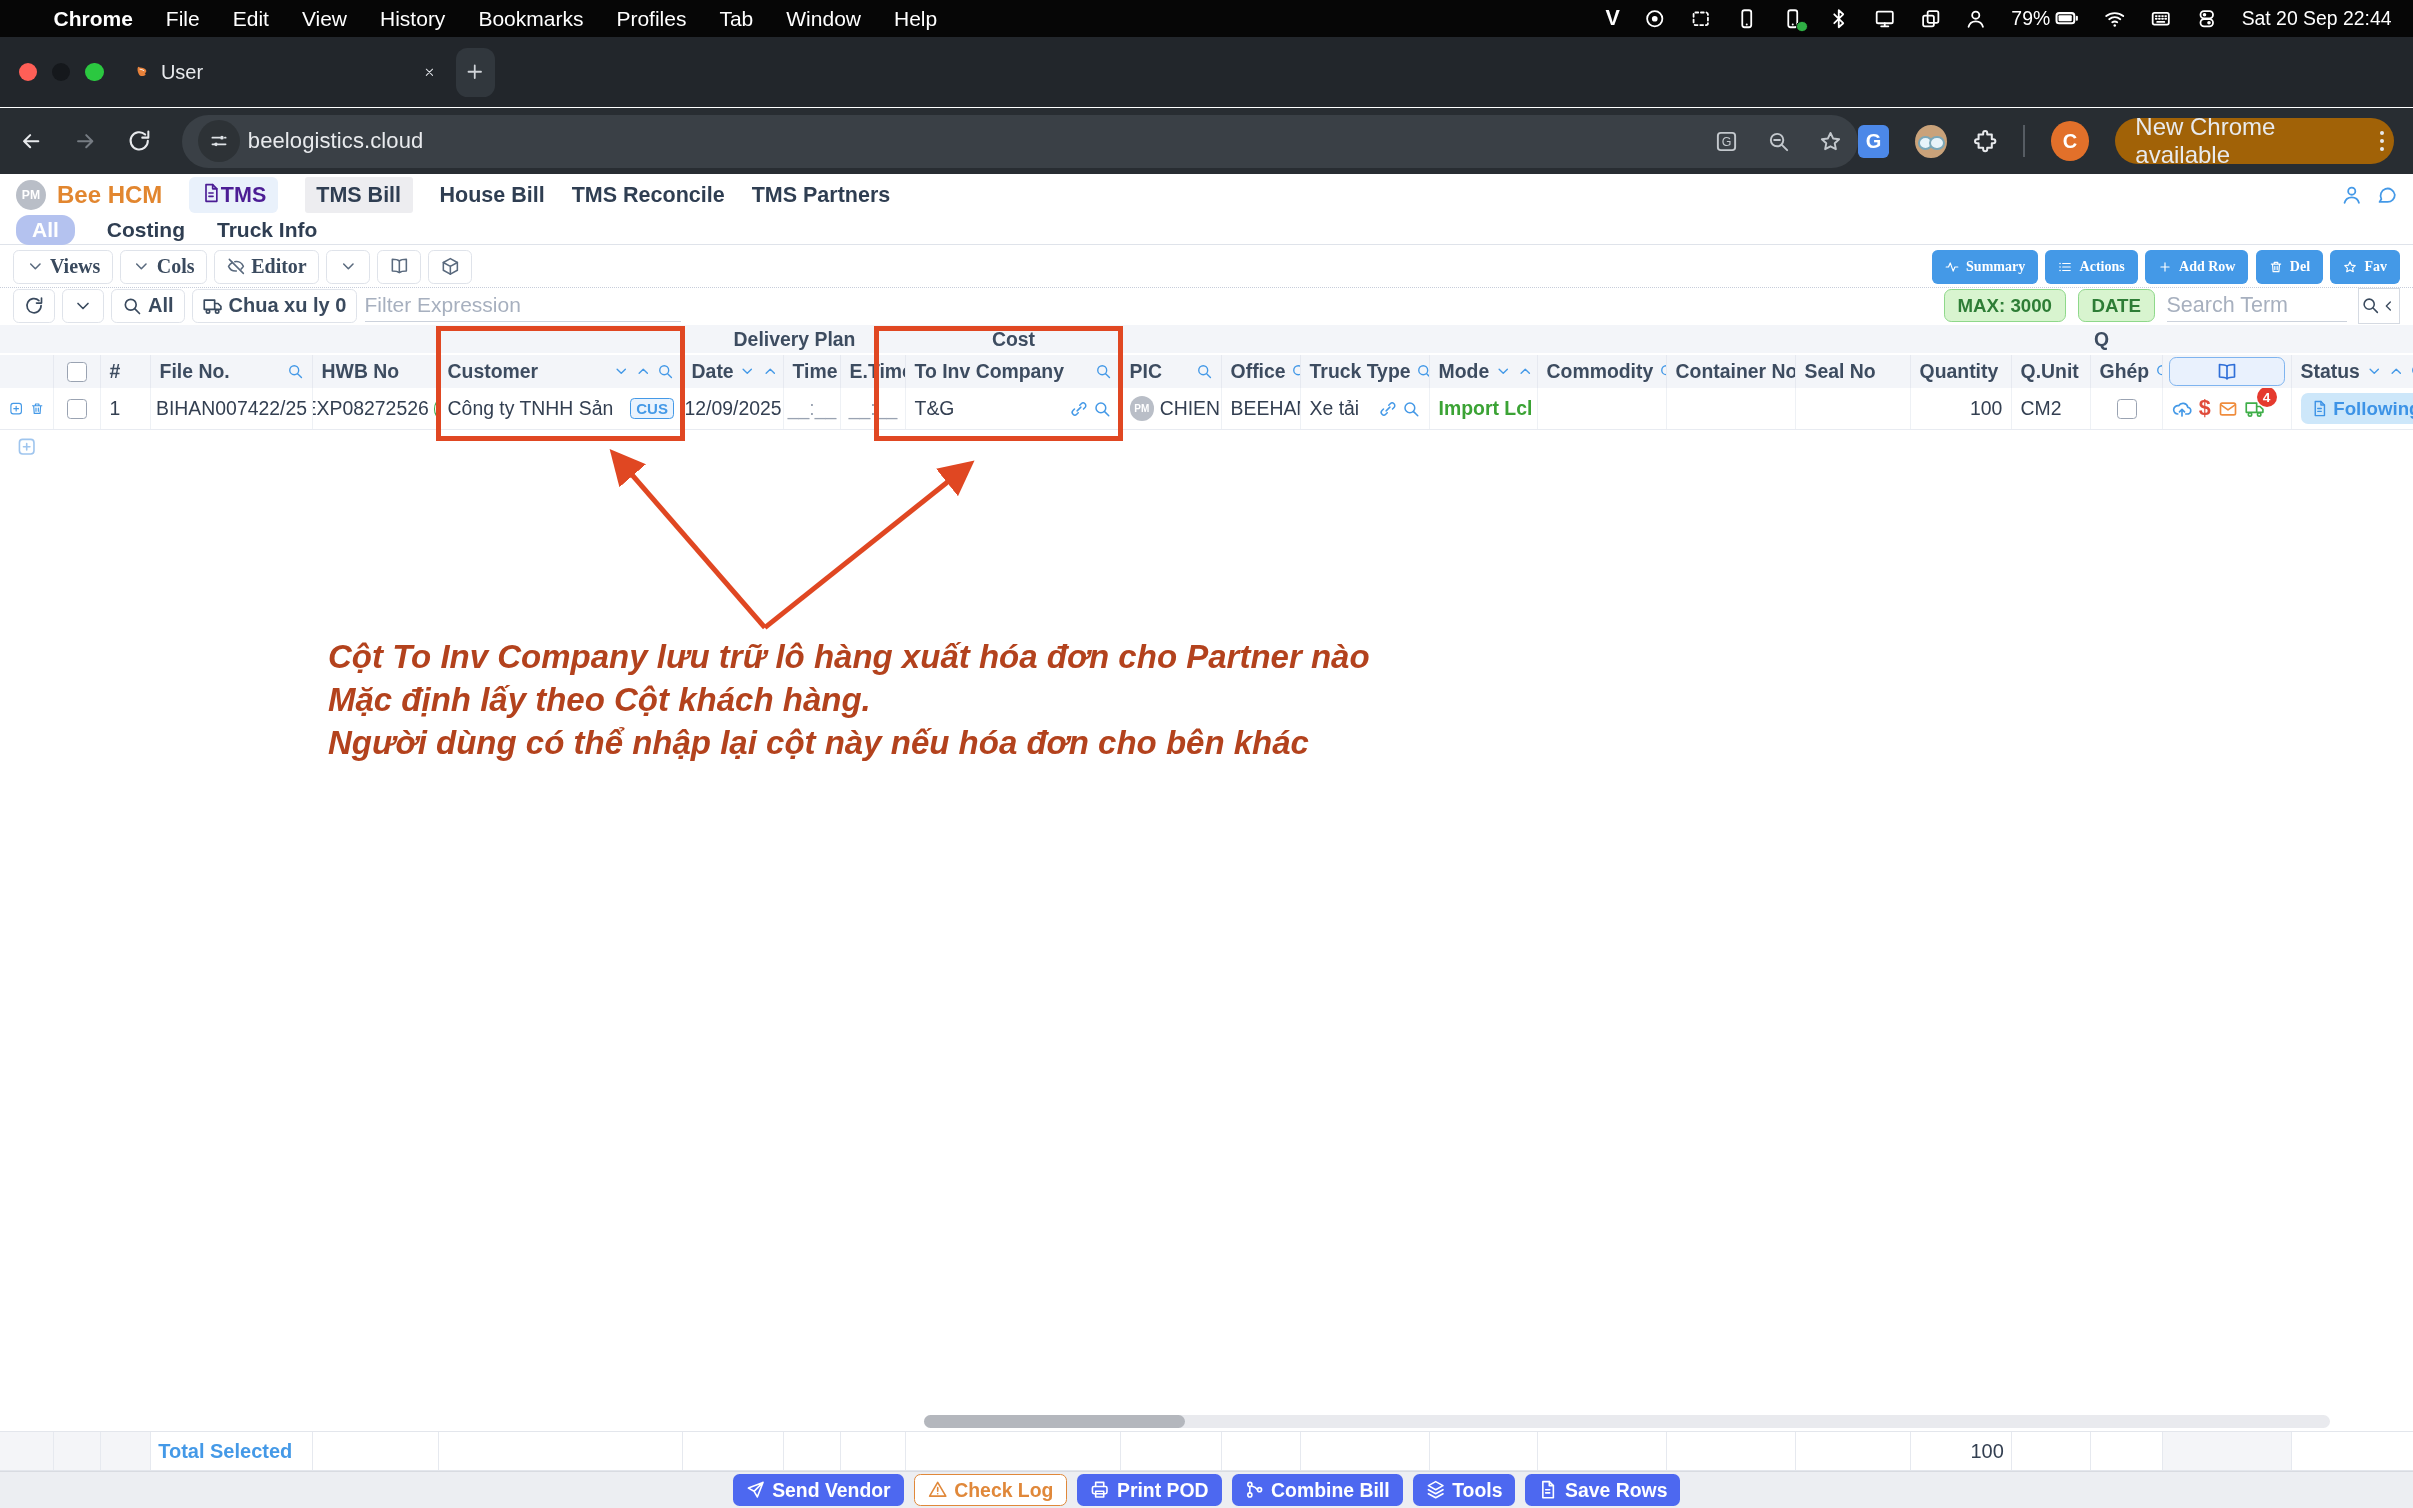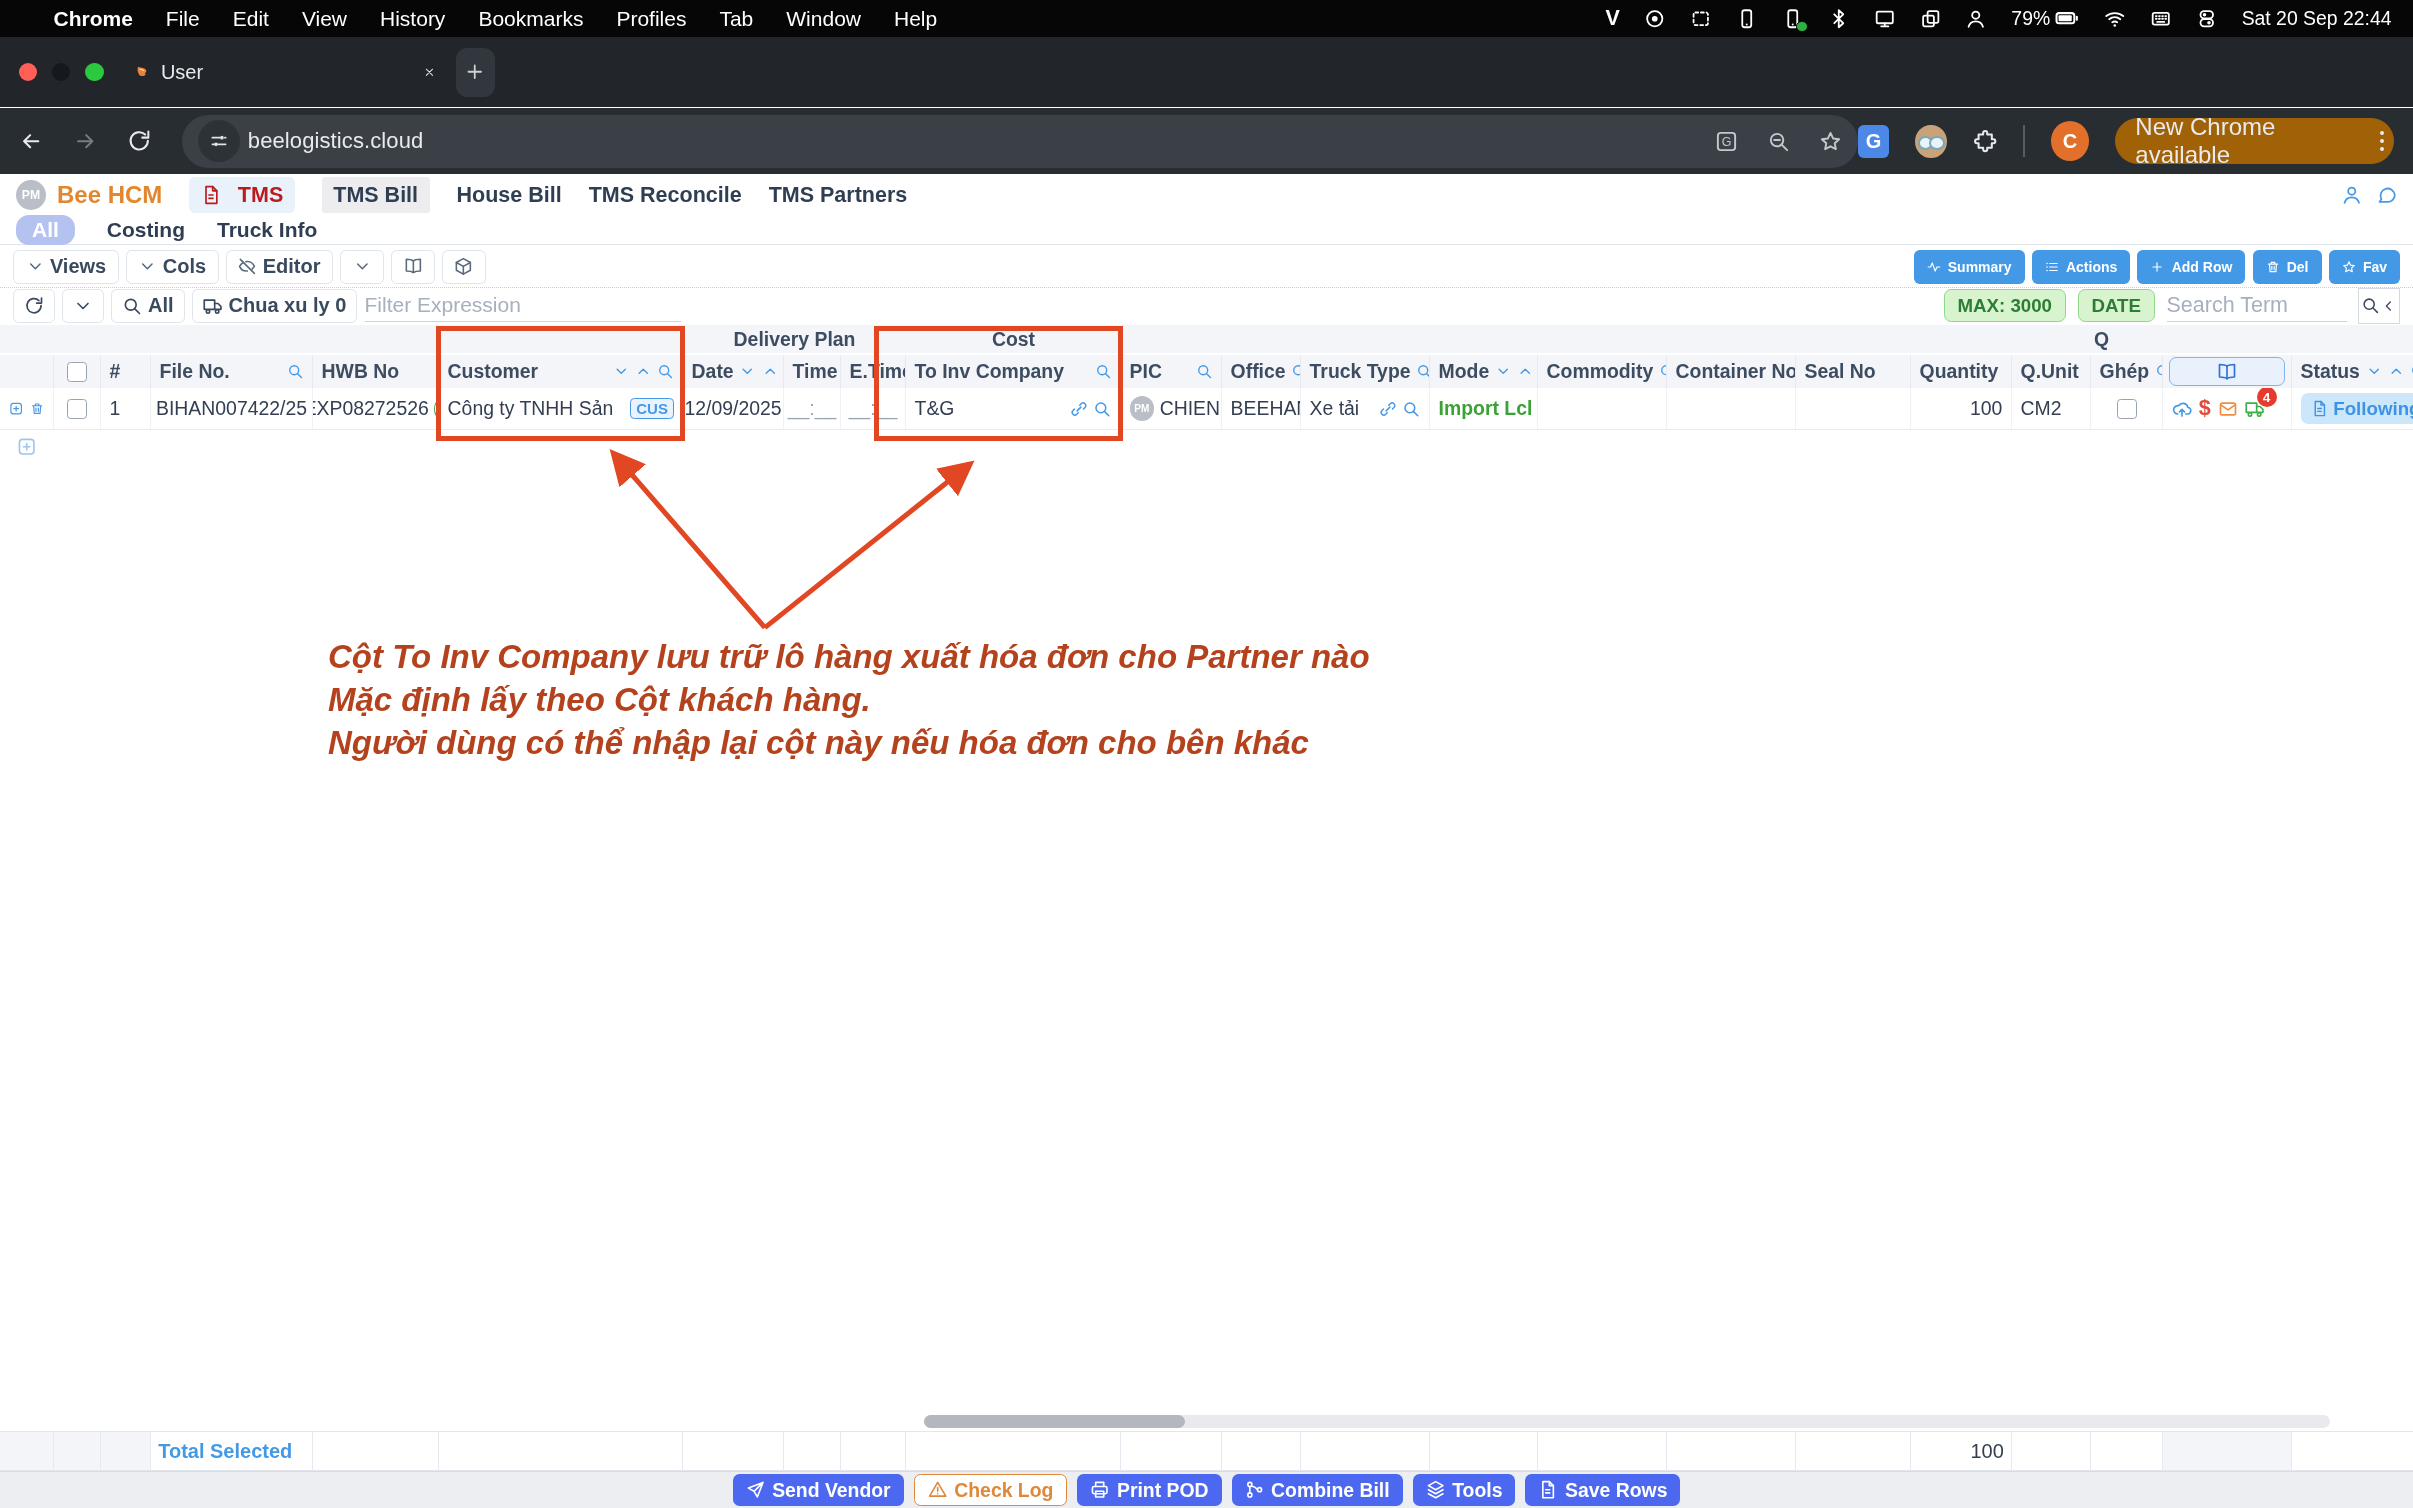--- a/index.html
+++ b/index.html
@@ -49,29 +49,29 @@
   .updatepill { height:46px; background:#a16207; border-radius:23px; color:#e8eaed; font-size:24px; display:flex; align-items:center; padding:0 10px 0 20px; gap:13px; }
   .dotsv { display:flex; flex-direction:column; gap:3.6px; }
   .dotsv i { width:4.3px; height:4.3px; border-radius:50%; background:#e8eaed; }
 
   
   .webapp { position:absolute; top:174px; left:0; width:2413px; height:1335px; background:#fff; }
   .appnav { position:absolute; top:0; left:0; width:100%; height:42px; display:flex; align-items:center; padding:0 16px; gap:27px; }
   .wsavatar { width:30px; height:30px; border-radius:50%; background:#b9bec7; color:#fff; font-size:12.2px; font-weight:bold; display:flex; align-items:center; justify-content:center; }
   .brand { color:#e2862f; font-weight:bold; font-size:24px; margin-left:-16px; }
   .navitem { color:#2f3e52; font-weight:600; font-size:21.5px; }
-  .navitem.active { color:#b91c1c; background:#e9f1fb; border-radius:5.7px; padding:5.7px 11.5px; display:flex; gap:17px; align-items:center; }
+  .navitem.active { color:#4c1d95; background:#e9f1fb; border-radius:5.7px; padding:5.7px 11.5px; display:flex; gap:0; }
   .navitem.boxed { background:#ededf0; padding:5.7px 11.5px; border-radius:2.9px; }
   .appnav-right { margin-left:auto; display:flex; gap:13px; color:#4499e7; font-size:21.5px; }
 
   .subtabs { position:absolute; top:42px; left:0; width:100%; height:29px; display:flex; align-items:center; gap:32px; padding:0 16px; border-bottom:1.4px solid #dfe3ea; }
   .alltab { background:#b4c2ef; color:#fff; font-weight:bold; border-radius:13px; padding:2.9px 16px; font-size:21px; }
   .subtab { color:#2f3e52; font-weight:600; font-size:21px; }
 
-  .toolbar { position:absolute; top:72px; left:0; width:100%; height:42px; display:flex; align-items:center; padding:0 13px; gap:7.2px; border-bottom:1.4px dotted #c7cdda; }
+  .toolbar { position:absolute; top:72px; left:0; width:100%; height:42px; display:flex; align-items:center; padding:0 13px; gap:7.2px; border-bottom:1.4px dotted #c7cdda;font-family:Liberation Serif, serif; }
   .tbtn { height:34px; border:1.4px solid #dfe3ea; border-radius:5.7px; background:#fff; color:#3a4a5e; font-size:20px; font-weight:600; display:flex; align-items:center; gap:5.7px; padding:0 11.5px; }
   .tbtn .ic { font-size:18.7px; color:#5a6a7e; }
   .bluebtn { height:34px; border-radius:5.7px; background:#4499e7; color:#fff; font-size:14px; font-weight:600; display:flex; align-items:center; gap:7.2px; padding:0 13px; }
   .tb-right { margin-left:auto; display:flex; gap:7.2px; }
 
   .filterrow { position:absolute; top:113px; left:0; width:100%; height:37px; display:flex; align-items:center; padding:0 13px; gap:7.2px; }
   .fbtn { height:34px; border:1.4px solid #dfe3ea; border-radius:5.7px; background:#fff; color:#3a4a5e; font-size:20px; font-weight:600; display:flex; align-items:center; gap:5.7px; padding:0 10px; }
   .finput { border:none; outline:none; border-bottom:1.4px solid #ccd2dc; font-size:21px; color:#333f51; width:316px; height:32px; background:transparent; }
   .finput::placeholder { color:#a7b0bf; }
   .fr-right { margin-left:auto; display:flex; align-items:center; gap:11.5px; }

